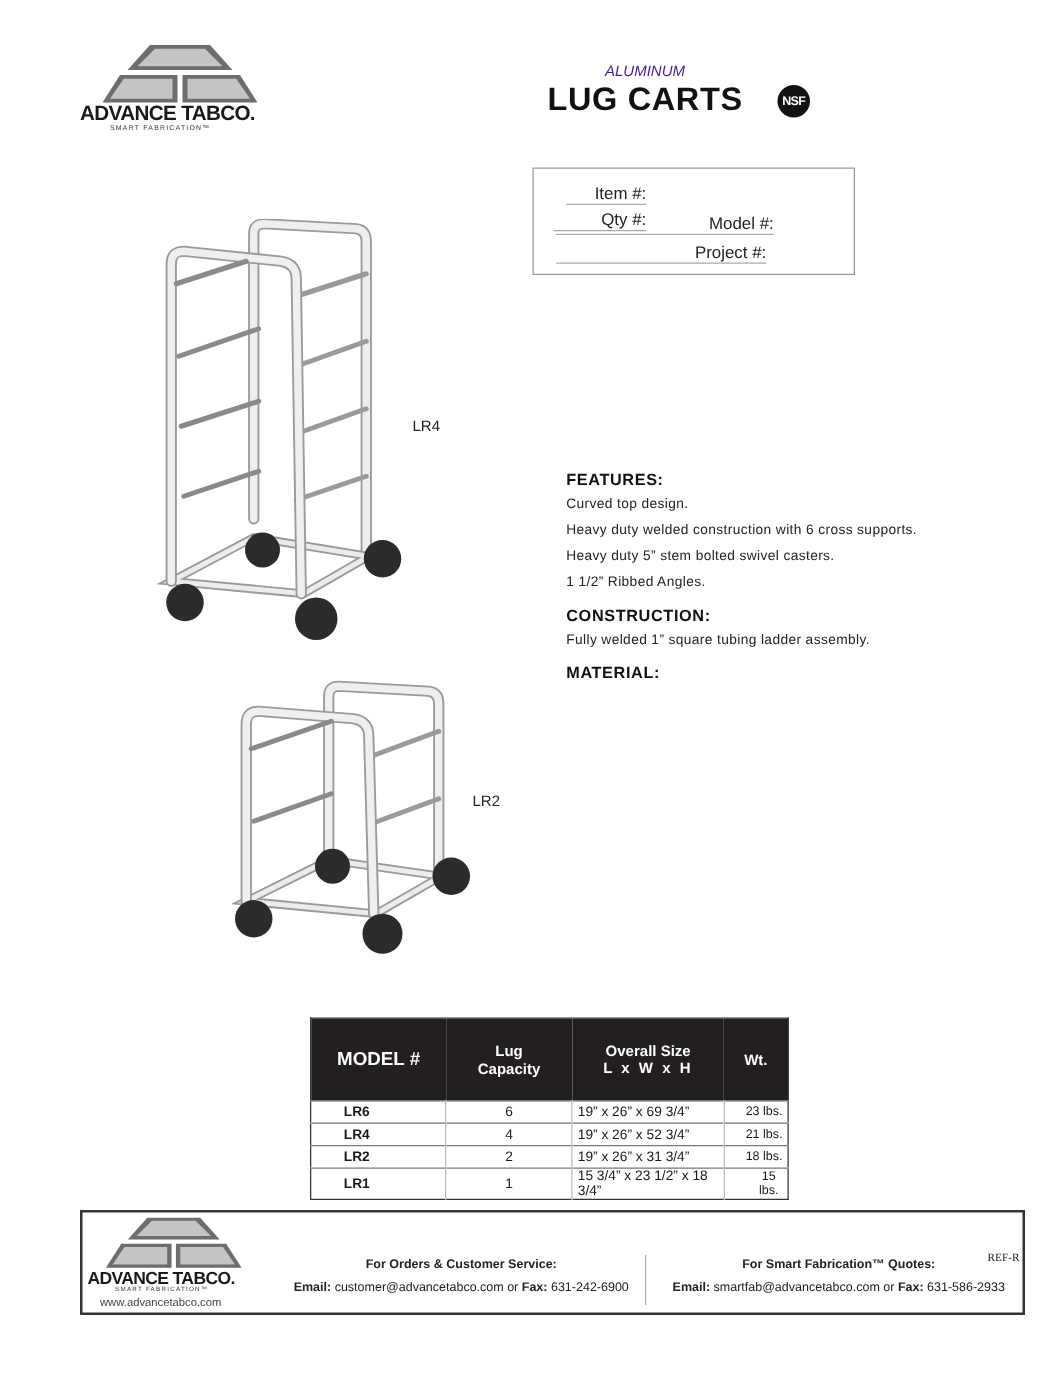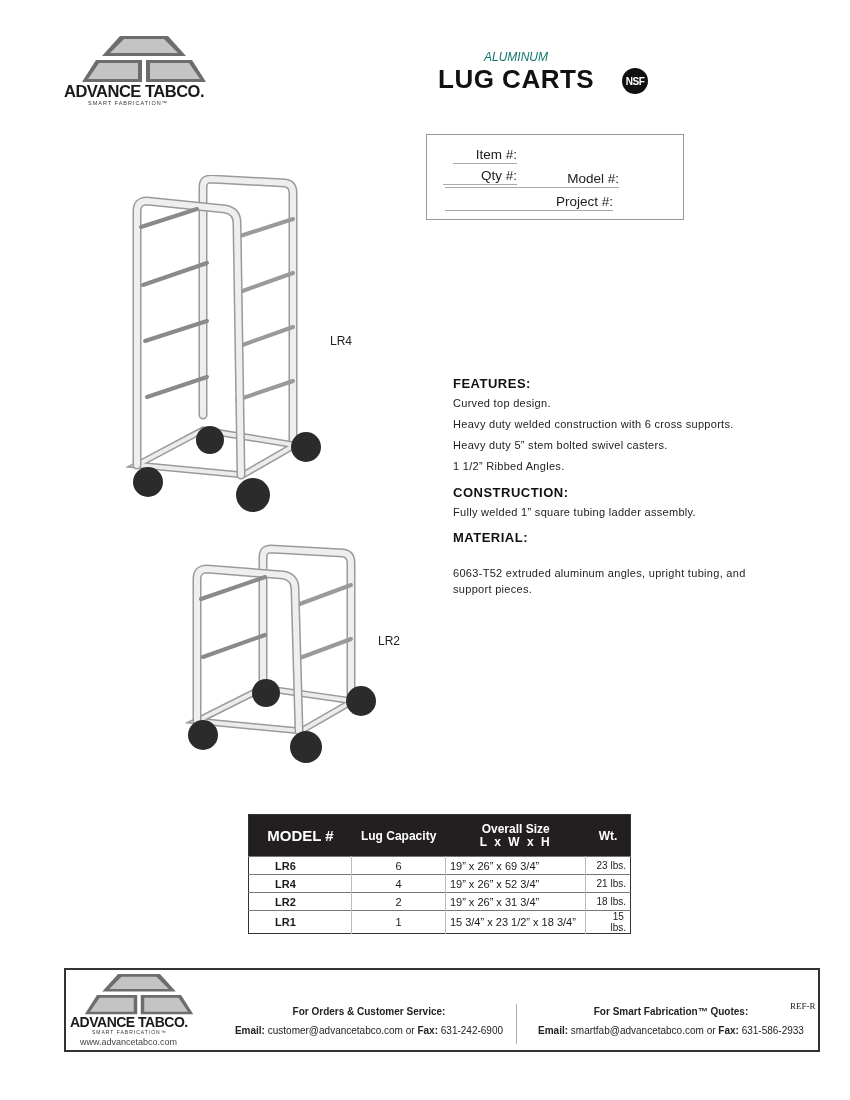--- a/index.html
+++ b/index.html
@@ -1,30 +1,30 @@
 <!DOCTYPE html>
 <html><head>
 <meta charset="utf-8">
 <style>
   html, body { margin:0; padding:0; background:#fff; }
   body { width:850px; height:1100px; position:relative; overflow:hidden; font-family:"Liberation Sans", sans-serif; color:#1a1a1a; }
   .abs { position:absolute; }
   .logo-wordmark { font-family:"Liberation Sans", sans-serif; font-weight:bold; letter-spacing:-0.5px; color:#1a1a1a; white-space:nowrap; }
   .logo-tag { font-size:5.5px; letter-spacing:1px; color:#333; white-space:nowrap; }
-  .subtitle { font-style:italic; font-size:12px; color:#0f766e; }
+  .subtitle { font-style:italic; font-size:12px; color:#4c1d95; }
   .title { font-weight:bold; font-size:26px; letter-spacing:0.5px; color:#111; }
   .nsf { width:26px; height:26px; border-radius:50%; background:#111; color:#fff; font-weight:bold; font-size:10px; display:flex; align-items:center; justify-content:center; letter-spacing:-0.5px; }
   .form-box { border:1px solid #9a9a9a; }
   .form-row { position:absolute; font-size:13.5px; color:#222; display:flex; align-items:flex-end;flex-direction:column; }
   .fline { border-bottom:1px solid #aaa; height:1px; margin-bottom:4px; }
   .cart-label { font-size:12px; color:#222; }
   .sec-h { font-weight:bold; font-size:13px; letter-spacing:0.5px; color:#111; }
   .sec-p { font-size:11px; color:#222; letter-spacing:0.3px; line-height:16px; }
   table.spec { border-collapse:collapse; position:absolute; left:248px; top:814px; width:383px; font-size:11px; }
-  table.spec th { background:#231f20; color:#fff; font-weight:bold; height:33px; padding:4px; }
+  table.spec th { background:#231f20; color:#fff; font-weight:bold; height:33px; padding:16px; }
   table.spec td { height:17px; padding:0 4px; border-top:1px solid #777; border-right:1px solid #bbb; }
   table.spec td:last-child { border-right:none; }
   table.spec { border:1px solid #333; }
   .footer-box { border:2px solid #333; }
   .footer-main { font-weight:bold; font-size:13px; color:#222; white-space:nowrap; }
   .footer-main .phone { font-size:17px; }
   .footer-sub { font-size:10px; color:#222; white-space:nowrap; }
   .footer-sub b { font-weight:bold; }
 </style>
 </head>
@@ -136,21 +136,20 @@
   <div class="sec-p">1 1/2” Ribbed Angles.</div>
 </div>
 
 <div class="abs" style="left:453px;top:485px;width:330px;">
   <div class="sec-h" style="margin-bottom:4px;">CONSTRUCTION:</div>
   <div class="sec-p">Fully welded 1” square tubing ladder assembly.</div>
 </div>
 
 <div class="abs" style="left:453px;top:530px;width:330px;">
   <div class="sec-h" style="margin-bottom:20px;">MATERIAL:</div>
-  <div class="sec-p">6063-T52 extruded aluminum angles, upright tubing, and support pieces.</div>
 </div>
 
 <table class="spec">
   <thead>
     <tr>
       <th style="width:100px;font-size:15px;text-align:center;">MODEL #</th>
       <th style="width:90px;font-size:12px;">Lug Capacity</th>
       <th style="width:144px;font-size:12px;line-height:13px;">
         <div>Overall Size</div>
         <div style="letter-spacing:2px;">L x W x H</div>

